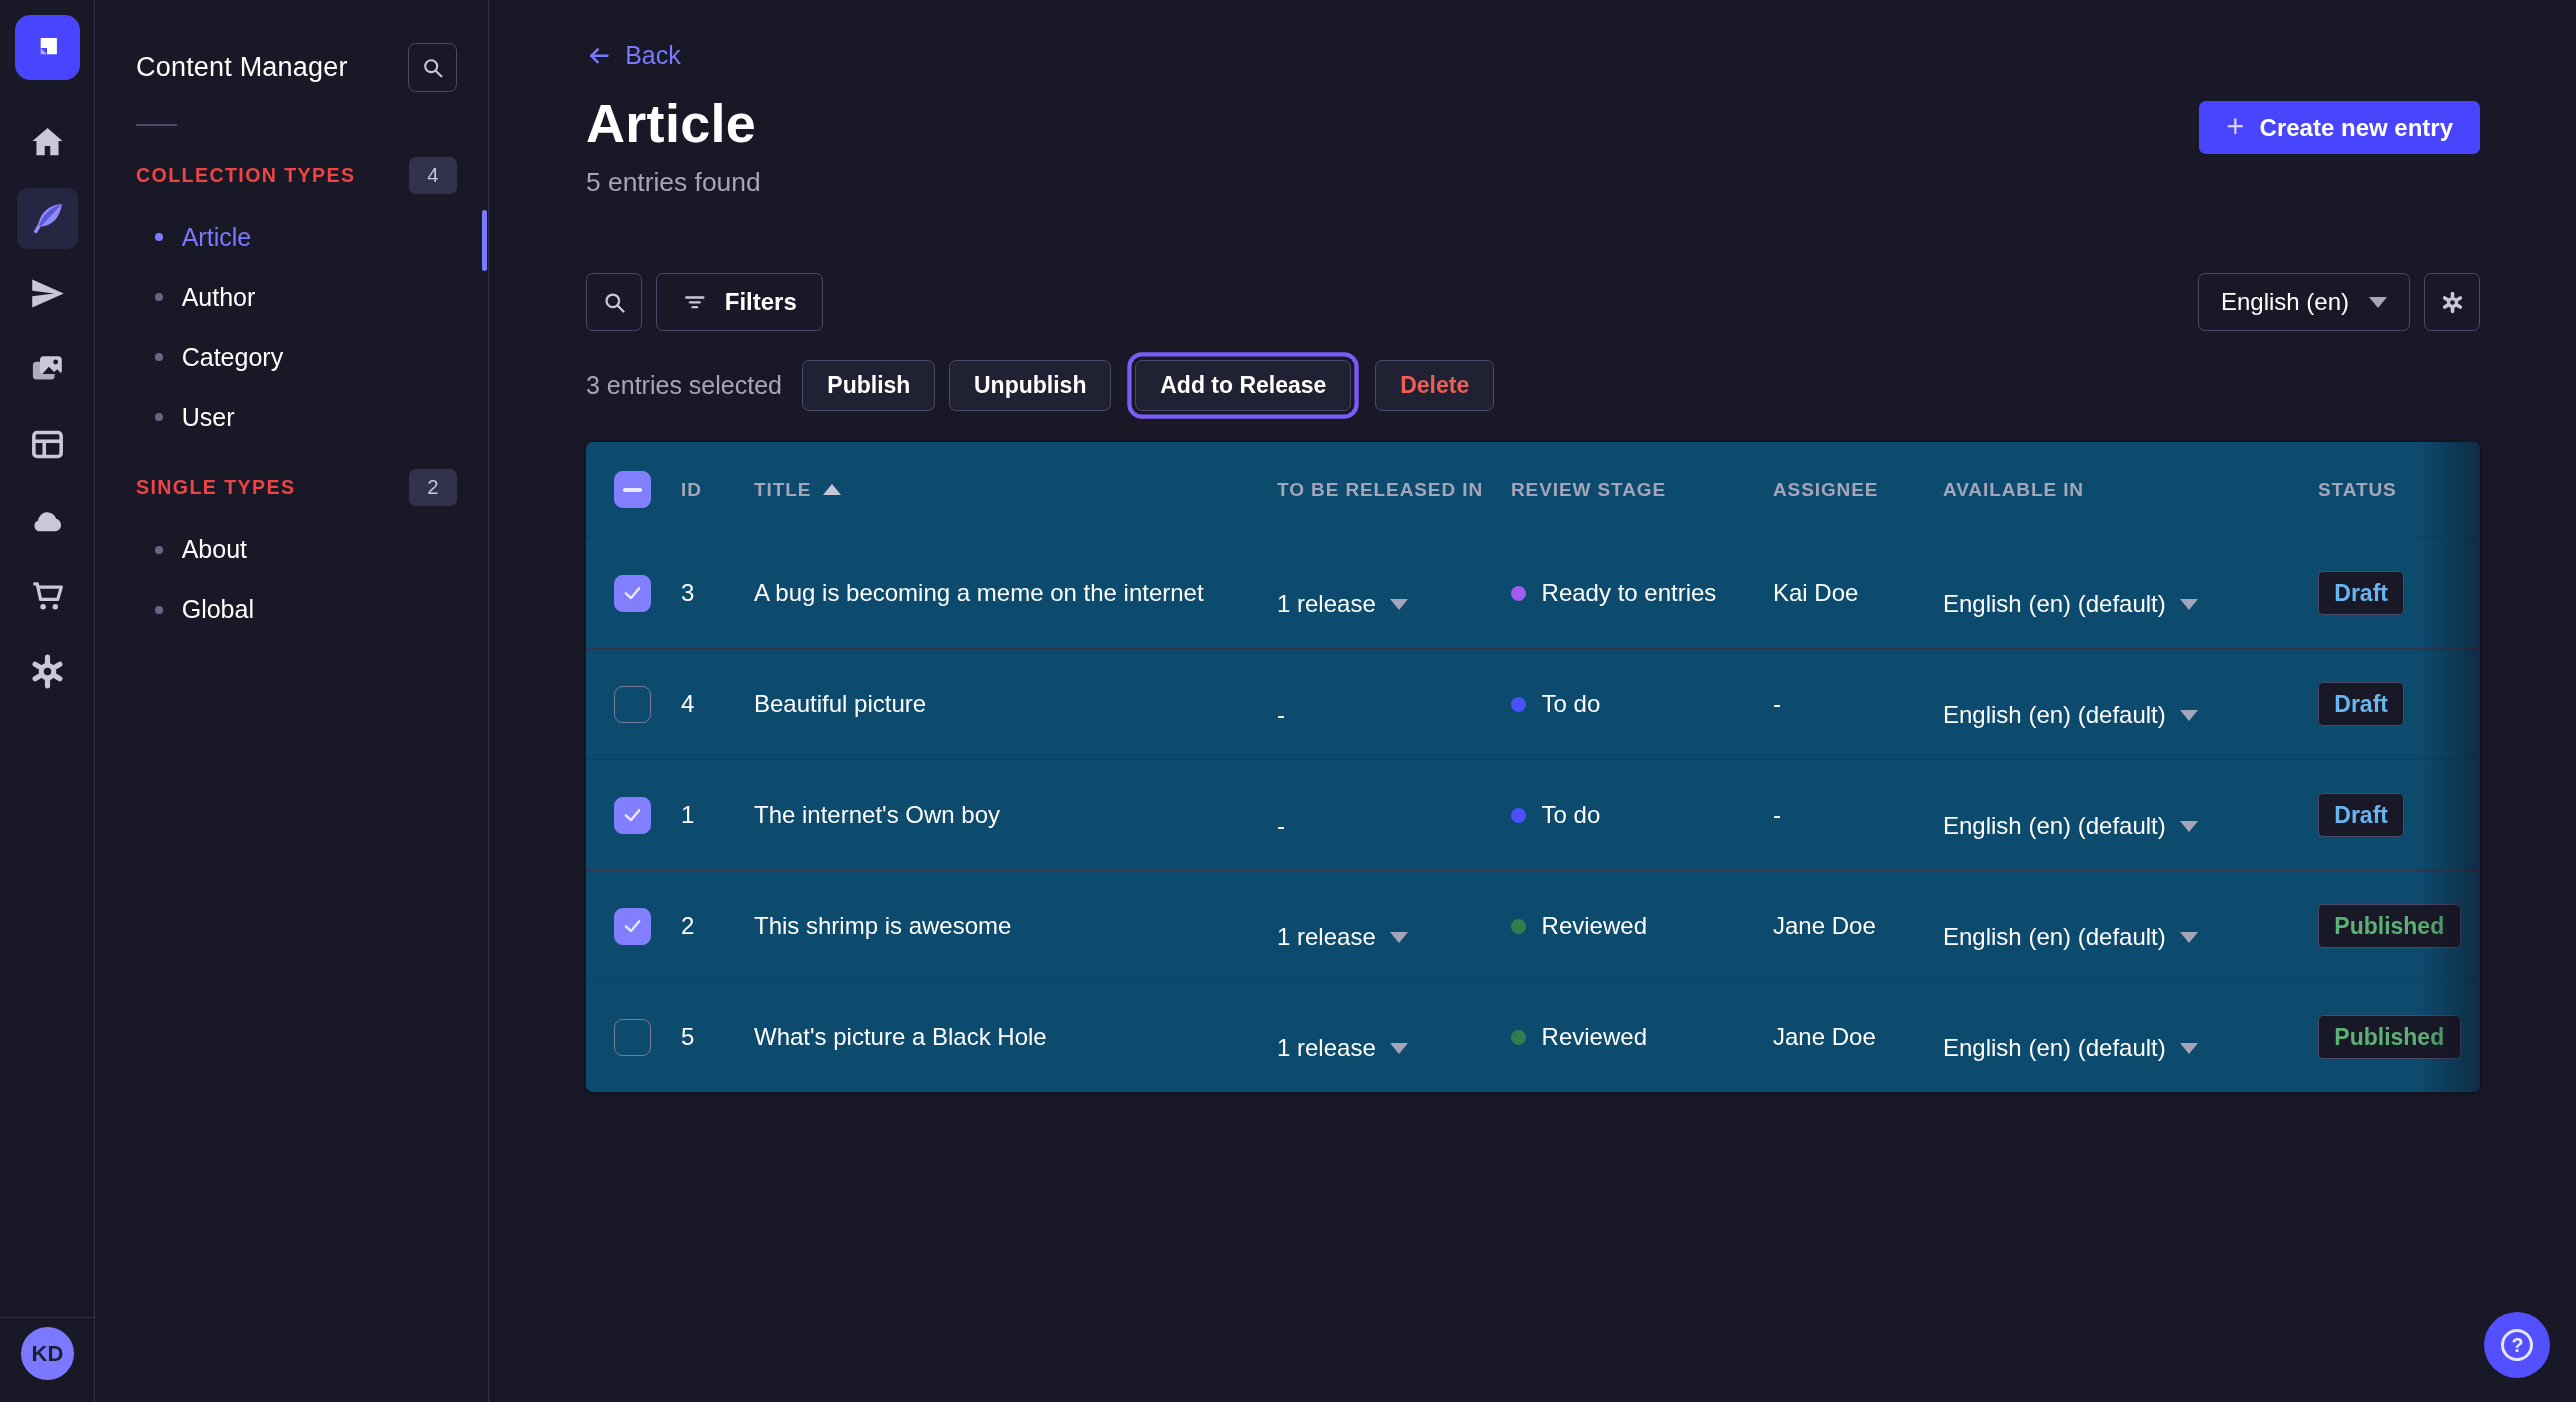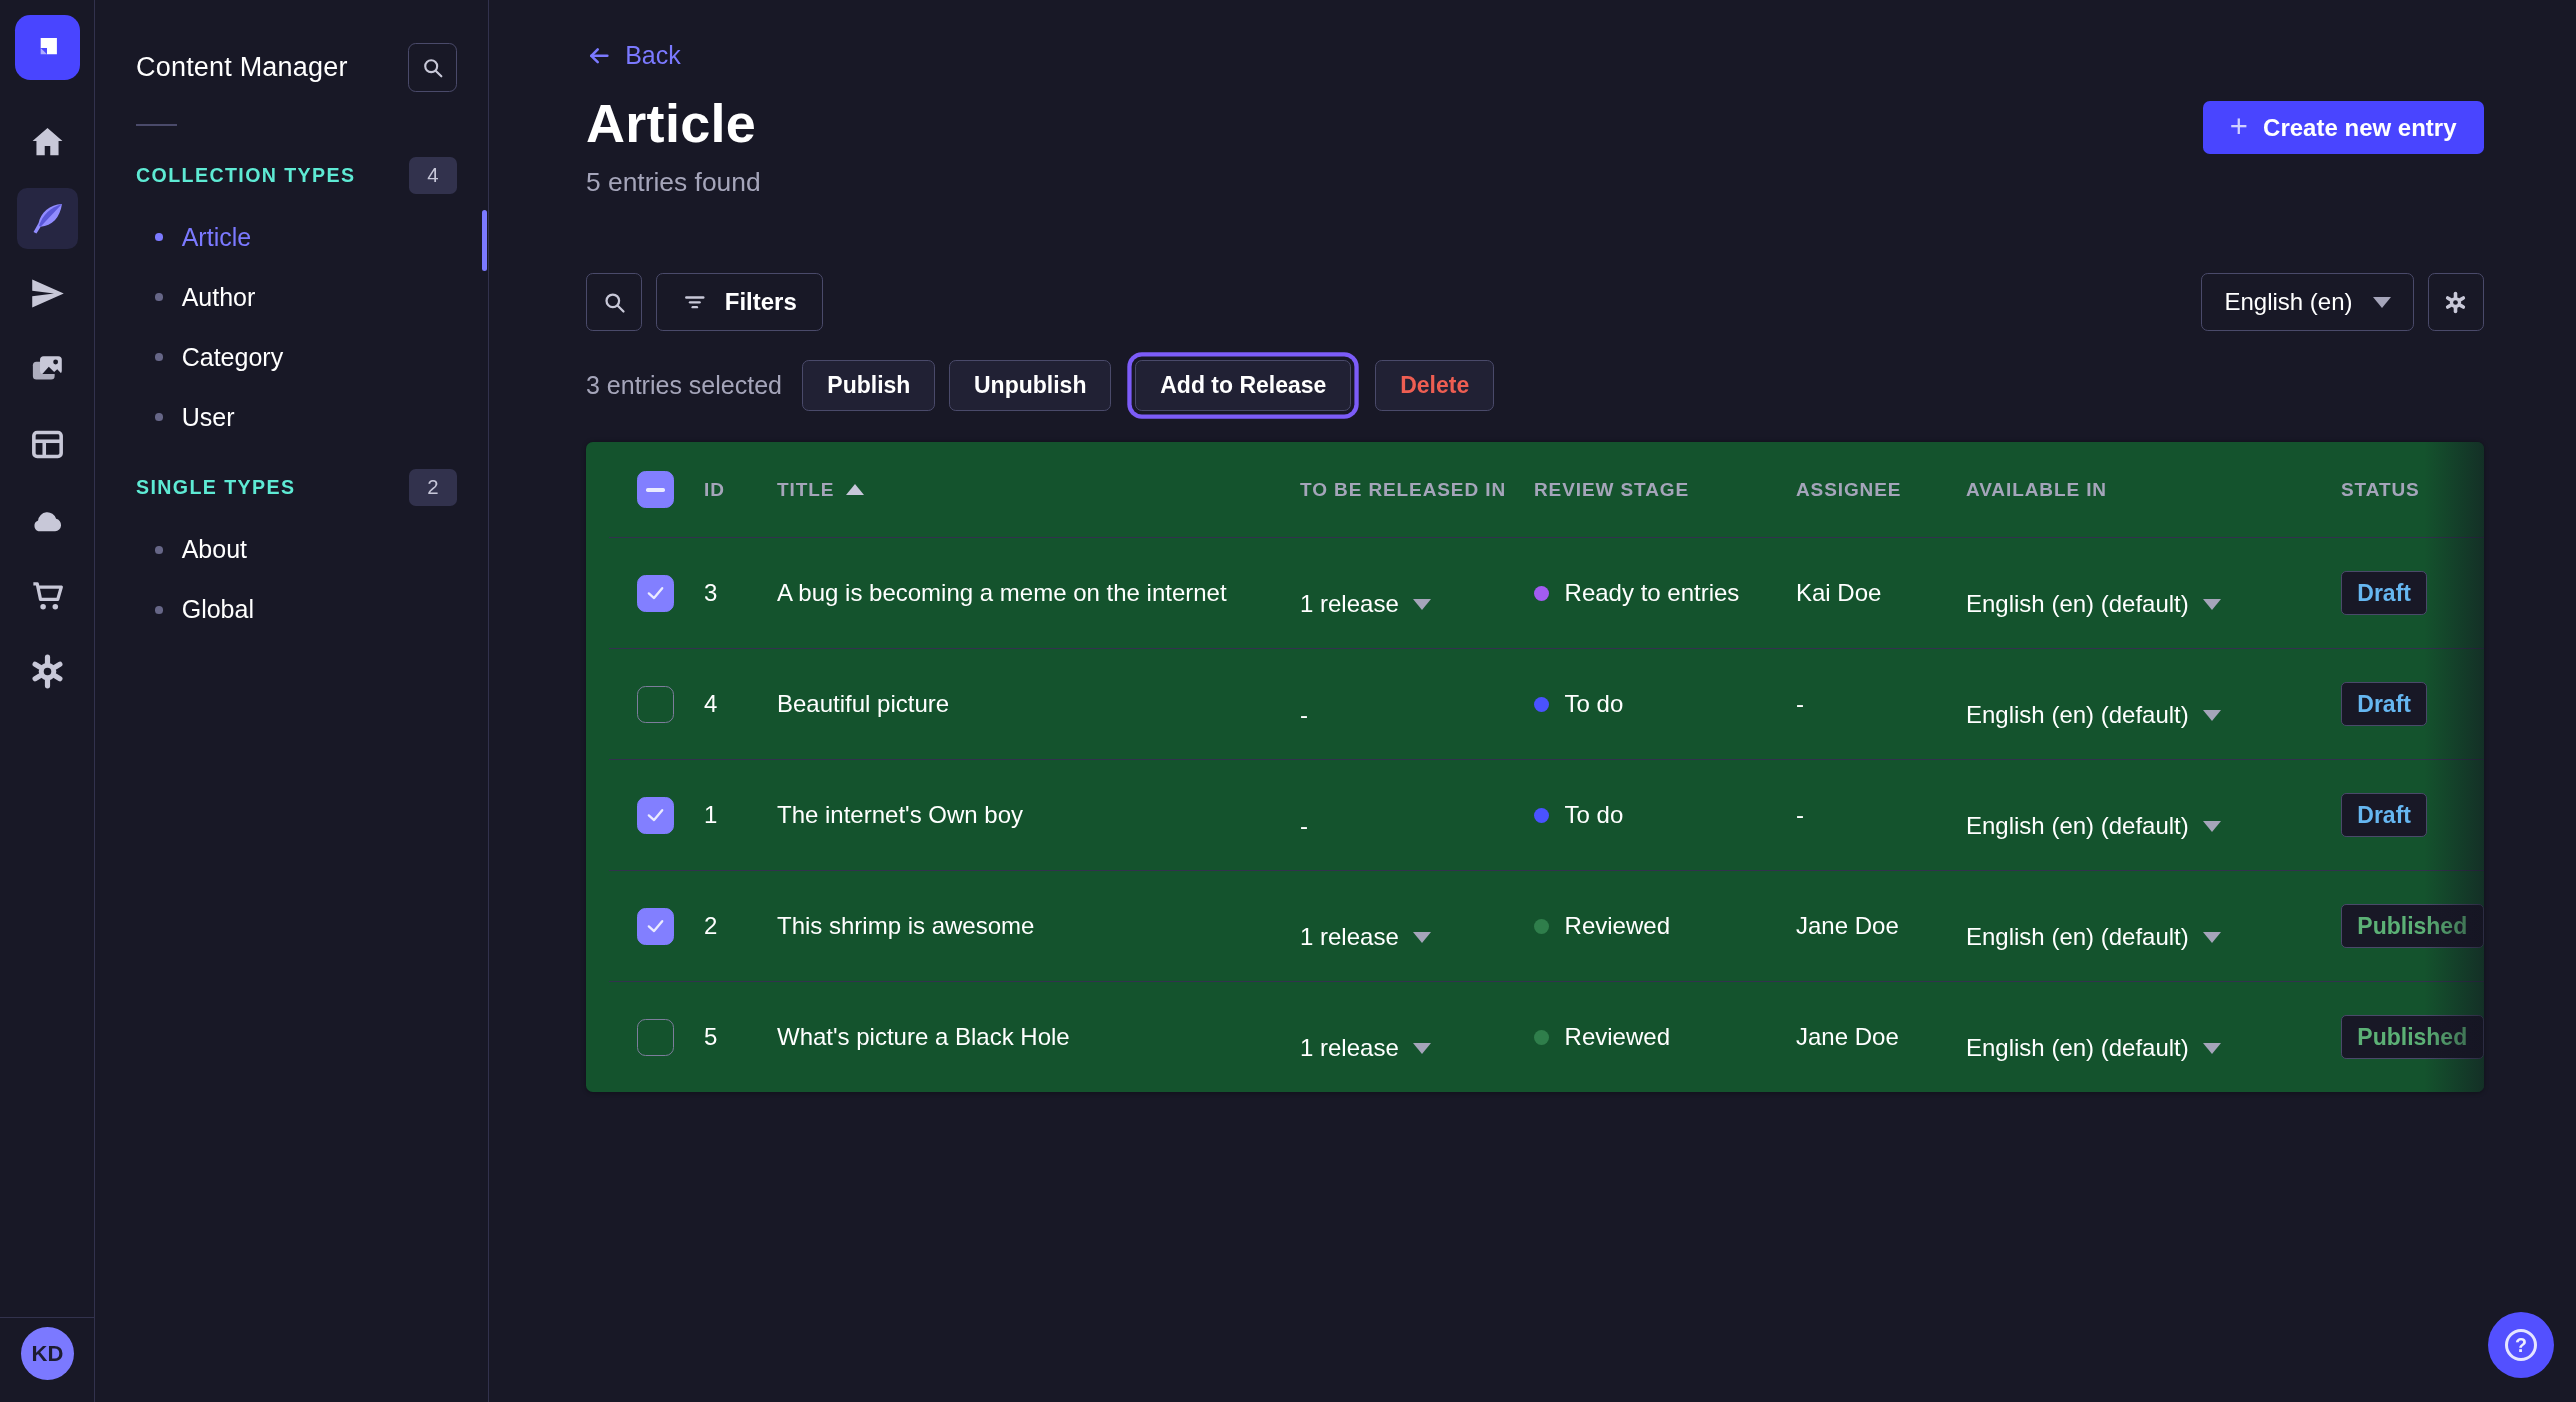--- a/index.html
+++ b/index.html
@@ -29,21 +29,21 @@
   
   .subnav { width:394px; flex:0 0 394px; border-right:0.9px solid #32324d; position:relative; background:#181826; }
   .subnav-header { display:flex; align-items:center; justify-content:space-between; padding:43px 31px 0 41px; }
   .subnav-title { font-size:27px; font-weight:400; letter-spacing:0.2px; }
   .subnav-search { width:49px; height:49px; border-radius:7.7px; border:0.9px solid #4a4a6a; background:transparent;
                    color:#c8c8d8; display:flex; align-items:center; justify-content:center; cursor:pointer; }
   .subnav-search svg { width:25.6px; height:25.6px; }
   .subnav-dash { width:41px; height:1.7px; background:#4a4a6a; margin:32px 0 0 41px; }
   .section-head { display:flex; align-items:center; justify-content:space-between; margin:31px 31px 0 41px; height:37px; }
   .section-head.second { margin-top:22px; }
-  .section-label { font-size:19.6px; font-weight:700; color:#5eead4; letter-spacing:1.4px; }
+  .section-label { font-size:19.6px; font-weight:700; color:#ef4444; letter-spacing:1.4px; }
   .section-badge { min-width:48px; height:37px; padding:0 8.5px; border-radius:6.8px; background:#32324d;
                    color:#c7c7d9; font-size:20.4px; display:flex; align-items:center; justify-content:center; }
   .nav-list { margin-top:13.6px; }
   .nav-item { height:60px; display:flex; align-items:center; gap:19px; padding-left:60px;
               font-size:25px; color:#fff; cursor:pointer; }
   .nav-item .bullet { width:7.7px; height:7.7px; border-radius:50%; background:#666687; flex:0 0 7.7px; }
   .nav-item.active { color:#7b79ff; }
   .nav-item.active .bullet { background:#7b79ff; }
   .subnav-thumb { position:absolute; top:210px; right:0.9px; width:5.1px; height:61px; border-radius:2.6px; background:#7b79ff; cursor:pointer; }
 
@@ -77,22 +77,22 @@
             border-bottom:11px solid #c7c7d9; }
 
   .bulkbar { margin-top:29px; display:flex; align-items:center; gap:13.6px; }
   .bulk-count { font-size:25px; color:#a5a5ba; margin-right:6.8px;text-align:center; }
   .bulk-btn { height:51px; padding:0 24px; border-radius:6.8px; border:0.9px solid #4a4a6a; background:#212134;
               color:#fff; font-size:23px; font-weight:600; font-family:inherit; cursor:pointer; }
   .bulk-btn.highlight { margin:0 10.2px; box-shadow:0 0 0 3.4px #181826, 0 0 0 7.7px #7c5cf8; }
   .bulk-btn.danger { color:#ee5e52; }
 
   
-  .table-card { margin-top:31px; background:#14532d; border-radius:6.8px; position:relative; overflow:hidden;
-                box-shadow:0 0.9px 4.3px rgba(3,3,5,.35);padding-left:23px; }
+  .table-card { margin-top:31px; background:#0c4a6e; border-radius:6.8px; position:relative; overflow:hidden;
+                box-shadow:0 0.9px 4.3px rgba(3,3,5,.35); }
   .thead, .trow { display:grid; grid-template-columns:95px 73px 523px 234px 262px 170px 375px 1fr;
                   align-items:center; }
   .thead { height:95px; }
   .trow { height:111px; border-top:0.9px solid #32324d; cursor:pointer; }
   .th { font-size:19px; font-weight:700; color:#a5a5ba; letter-spacing:0.9px; }
   .th.sortable { display:flex; align-items:center; gap:12px; cursor:pointer; }
   .cell { font-size:24px; color:#fff; }
   .c-check { padding-left:28px; }
   .with-caret { display:flex; align-items:center; gap:14px;margin-top:22px; }
   .dot { width:15.3px; height:15.3px; border-radius:50%; flex:0 0 15.3px; }

